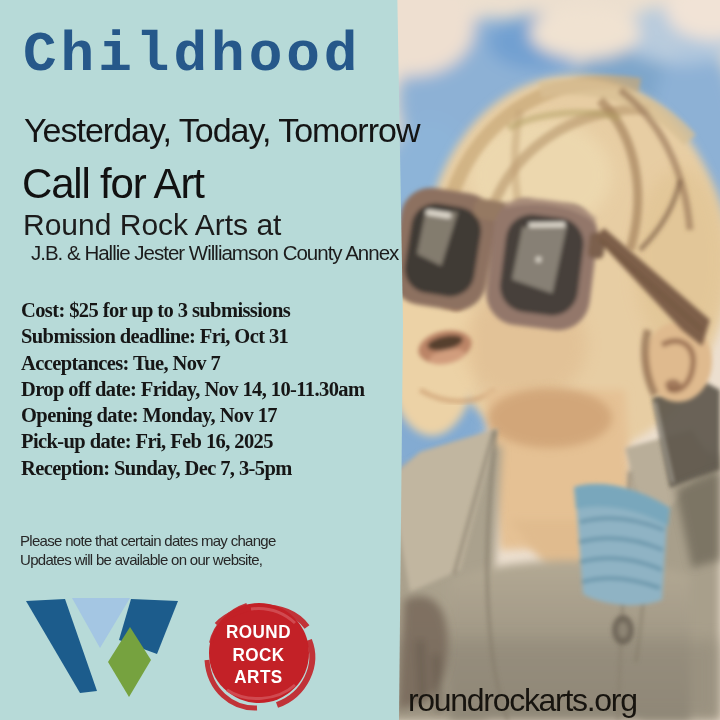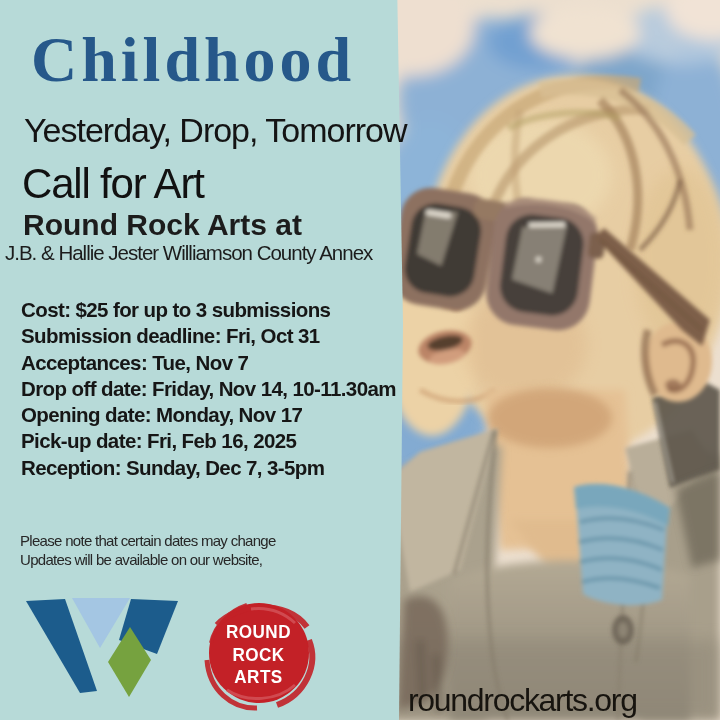--- a/index.html
+++ b/index.html
@@ -11,30 +11,30 @@
   
   .artwork{position:absolute;left:390px;top:0;width:330px;height:720px;z-index:1;}
   
   .panel{
     position:absolute;left:0;top:0;width:403px;height:720px;z-index:2;
     background:#b7dad8;
     clip-path:polygon(0 0, 98.6% 0, 100% 45%, 99% 100%, 0 100%);
   }
   .txt{position:absolute;z-index:5;white-space:nowrap;}
   .title{
-    left:31px;top:26px;
-    font-family:Liberation Serif, serif;font-weight:700;
-    font-size:64px;line-height:1.05;letter-spacing:4px;color:#26588a;
+    left:23px;top:26px;
+    font-family:Liberation Mono, monospace;font-weight:700;
+    font-size:56px;line-height:1.05;letter-spacing:4px;color:#26588a;
   }
   .subtitle{left:24px;top:111px;font-size:34px;letter-spacing:-1px;color:#141414;}
   .call{left:22px;top:160px;font-size:42px;font-weight:400;letter-spacing:-1.2px;color:#111;}
-  .venue1{left:23px;top:208px;font-size:30px;color:#1c1c1c;font-weight:bold;}
-  .venue2{left:5px;top:241px;font-size:20.5px;letter-spacing:-1px;color:#1c1c1c;}
+  .venue1{left:23px;top:208px;font-size:30px;color:#1c1c1c;}
+  .venue2{left:31px;top:241px;font-size:20.5px;letter-spacing:-1px;color:#1c1c1c;}
   .details{left:21px;top:297px;font-size:20.5px;font-weight:700;
-    letter-spacing:-0.6px;line-height:26.3px;color:#161616;}
+    letter-spacing:-0.6px;line-height:26.3px;color:#161616;font-family:Liberation Serif, serif;}
   .note{left:20px;top:504px;font-size:15px;letter-spacing:-0.7px;line-height:19.4px;color:#272727;margin-top:27px;}
   .website{
     left:408px;top:682px;font-size:32px;font-weight:400;
     letter-spacing:-1.3px;color:#17140f;z-index:6;
   }
   
   .wlogo{position:absolute;left:20px;top:596px;width:165px;height:108px;z-index:5;}
   .rra{position:absolute;left:197px;top:595px;width:124px;height:122px;z-index:5;text-align:center;}
   .rra svg{position:absolute;left:0;top:0;}
   .rra-text{
@@ -178,21 +178,21 @@
         <rect x="196" y="226" width="16" height="26" rx="5" fill="#7b604d"></rect>
       </g>
       <polygon points="205,237 214,228 320,320 312,346 292,330" fill="#7d5f48"></polygon>
       <path d="M210,240 L312,330" stroke="#6a4e3a" stroke-width="3" opacity=".5"></path>
     </g>
   </svg>
 
   <div class="panel"></div>
 
   <div class="txt title">Childhood</div>
-  <div class="txt subtitle">Yesterday, Drop, Tomorrow</div>
+  <div class="txt subtitle">Yesterday, Today, Tomorrow</div>
   <div class="txt call">Call for Art</div>
   <div class="txt venue1">Round Rock Arts at</div>
   <div class="txt venue2">J.B. &amp; Hallie Jester Williamson County Annex</div>
 
   <div class="txt details">
     <div>Cost: $25 for up to 3 submissions</div>
     <div>Submission deadline: Fri, Oct 31</div>
     <div>Acceptances: Tue, Nov 7</div>
     <div>Drop off date: Friday, Nov 14, 10-11.30am</div>
     <div>Opening date: Monday, Nov 17</div>

